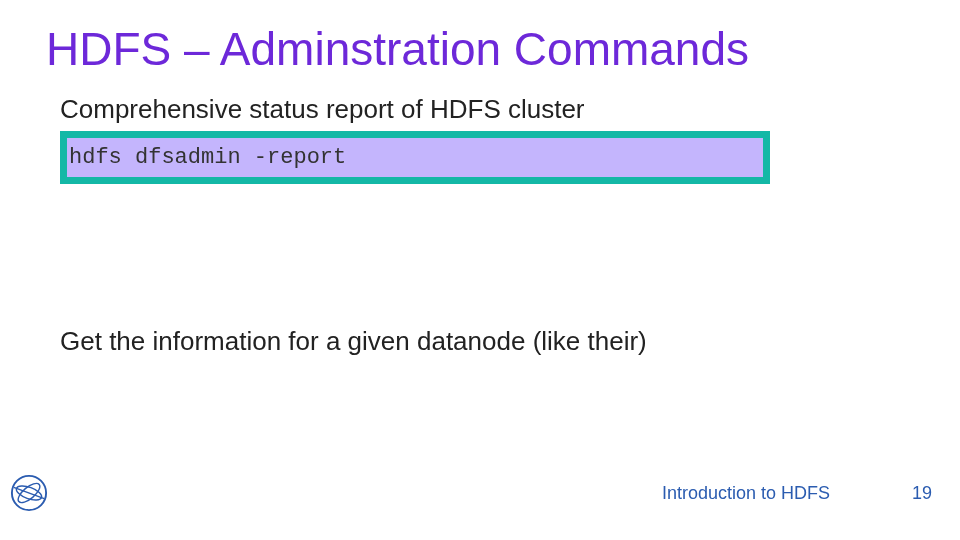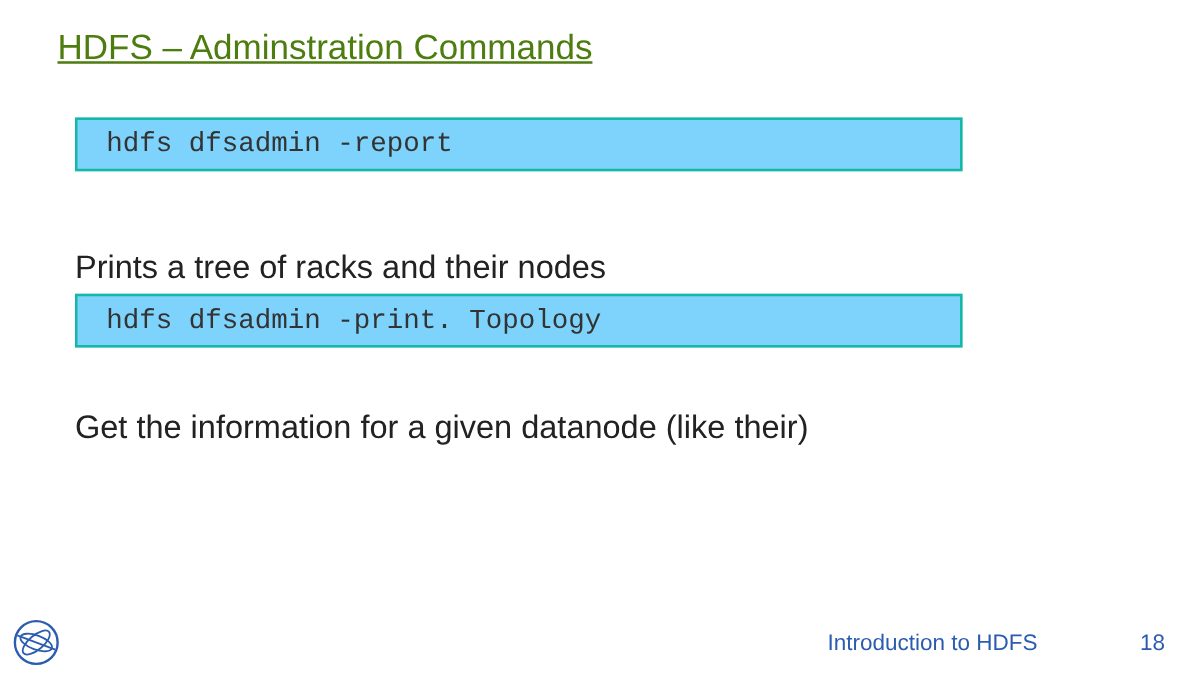--- a/index.html
+++ b/index.html
@@ -1,54 +1,51 @@
 <!DOCTYPE html>
 <html><head>
 <meta charset="utf-8">
 <style>
   * { margin: 0; padding: 0; box-sizing: border-box; }
   html, body { width: 960px; height: 540px; background: #ffffff; font-family: Arial, Helvetica, sans-serif; overflow: hidden; }
   .slide { position: relative; width: 960px; height: 540px; }
-  .title { position: absolute; left: 46px; top: 22px; font-size: 28px; color: #4d7c0f; text-decoration: underline; }
+  .title { position: absolute; left: 46px; top: 22px; font-size: 46px; color: #6d28d9; }
   .section { position: absolute; left: 60px; right: 190px; }
   .desc { font-size: 26px; color: #222; margin-bottom: 6px; }
-  .codebox { background: #7dd3fc; border: 2px solid #14b8a6; padding: 7px 23px; font-family: "Courier New", Courier, monospace; font-size: 22px; color: #333; white-space: pre-wrap; }
+  .codebox { background: #c4b5fd; border: 7px solid #14b8a6; padding: 7px 2px; font-family: "Courier New", Courier, monospace; font-size: 22px; color: #333; white-space: pre-wrap; }
   #s1 { top: 94px; }
   #s2 { top: 198px; }
   #s3 { top: 326px; }
-  .footer { position: absolute; bottom: 3px; left: 0; right: 0; height: 40px; padding-left: 12px; }
+  .footer { position: absolute; bottom: 24px; left: 0; right: 0; height: 40px; padding-left: 12px; }
   .logo { position: absolute; left: 10px; bottom: 4px; width: 38px; height: 38px; }
   .logo svg { width: 38px; height: 38px; }
   .foot-title { position: absolute; right: 130px; bottom: 12px; font-size: 18px; color: #2b5cb0; }
   .page-num { position: absolute; right: 28px; bottom: 12px; font-size: 18px; color: #2b5cb0; }
 </style>
 </head>
 <body>
 
 <div class="slide">
   <div class="title">HDFS – Adminstration Commands</div>
 
   <div class="section" id="s1">
+    <div class="desc">Comprehensive status report of HDFS cluster</div>
     <div class="codebox">hdfs dfsadmin -report</div>
   </div>
 
-  <div class="section" id="s2">
-    <div class="desc">Prints a tree of racks and their nodes</div>
-    <div class="codebox">hdfs dfsadmin -print. Topology</div>
-  </div>
 
   <div class="section" id="s3">
     <div class="desc">Get the information for a given datanode (like their)</div>
   </div>
 
   <div class="footer">
     <div class="logo">
       <svg viewBox="0 0 40 40">
         <circle cx="20" cy="20" r="18" fill="none" stroke="#2b5cb0" stroke-width="2"></circle>
         <ellipse cx="20" cy="20" rx="14" ry="6" fill="none" stroke="#2b5cb0" stroke-width="1.5" transform="rotate(20 20 20)"></ellipse>
         <ellipse cx="20" cy="20" rx="14" ry="6" fill="none" stroke="#2b5cb0" stroke-width="1.5" transform="rotate(-40 20 20)"></ellipse>
         <line x1="4" y1="14" x2="36" y2="26" stroke="#2b5cb0" stroke-width="1.5"></line>
       </svg>
     </div>
     <div class="foot-title">Introduction to HDFS</div>
-    <div class="page-num">18</div>
+    <div class="page-num">19</div>
   </div>
 </div>
 
 </body></html>

